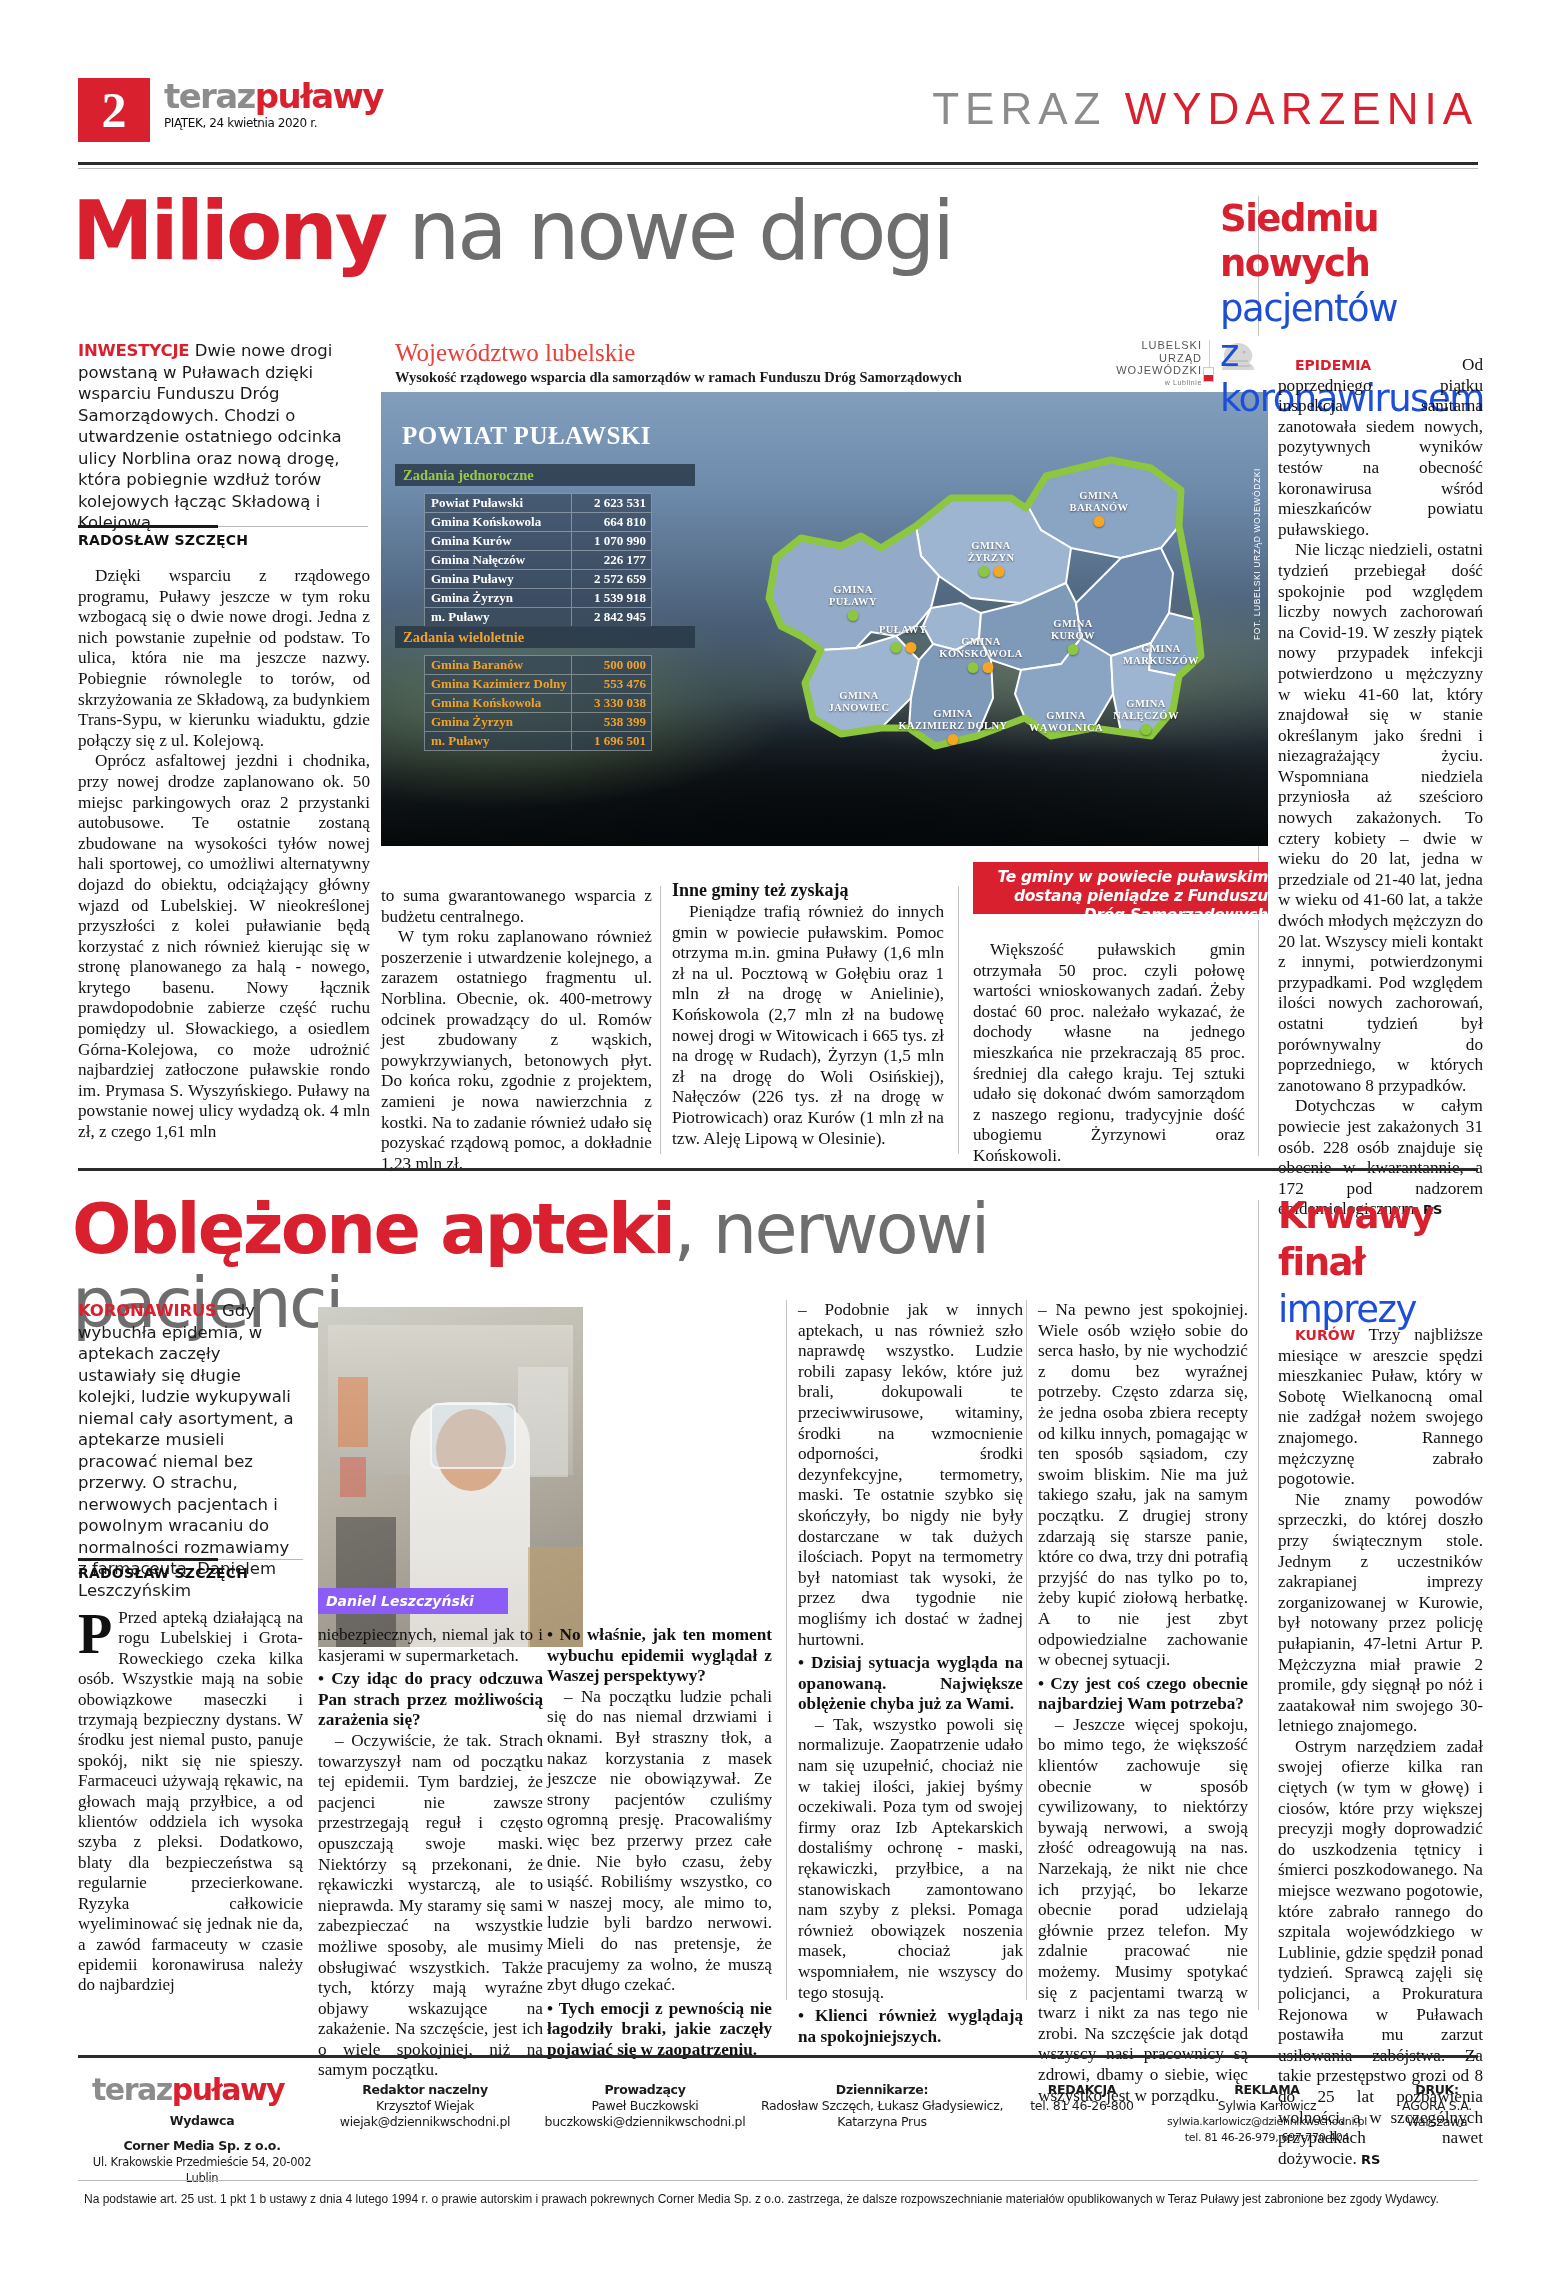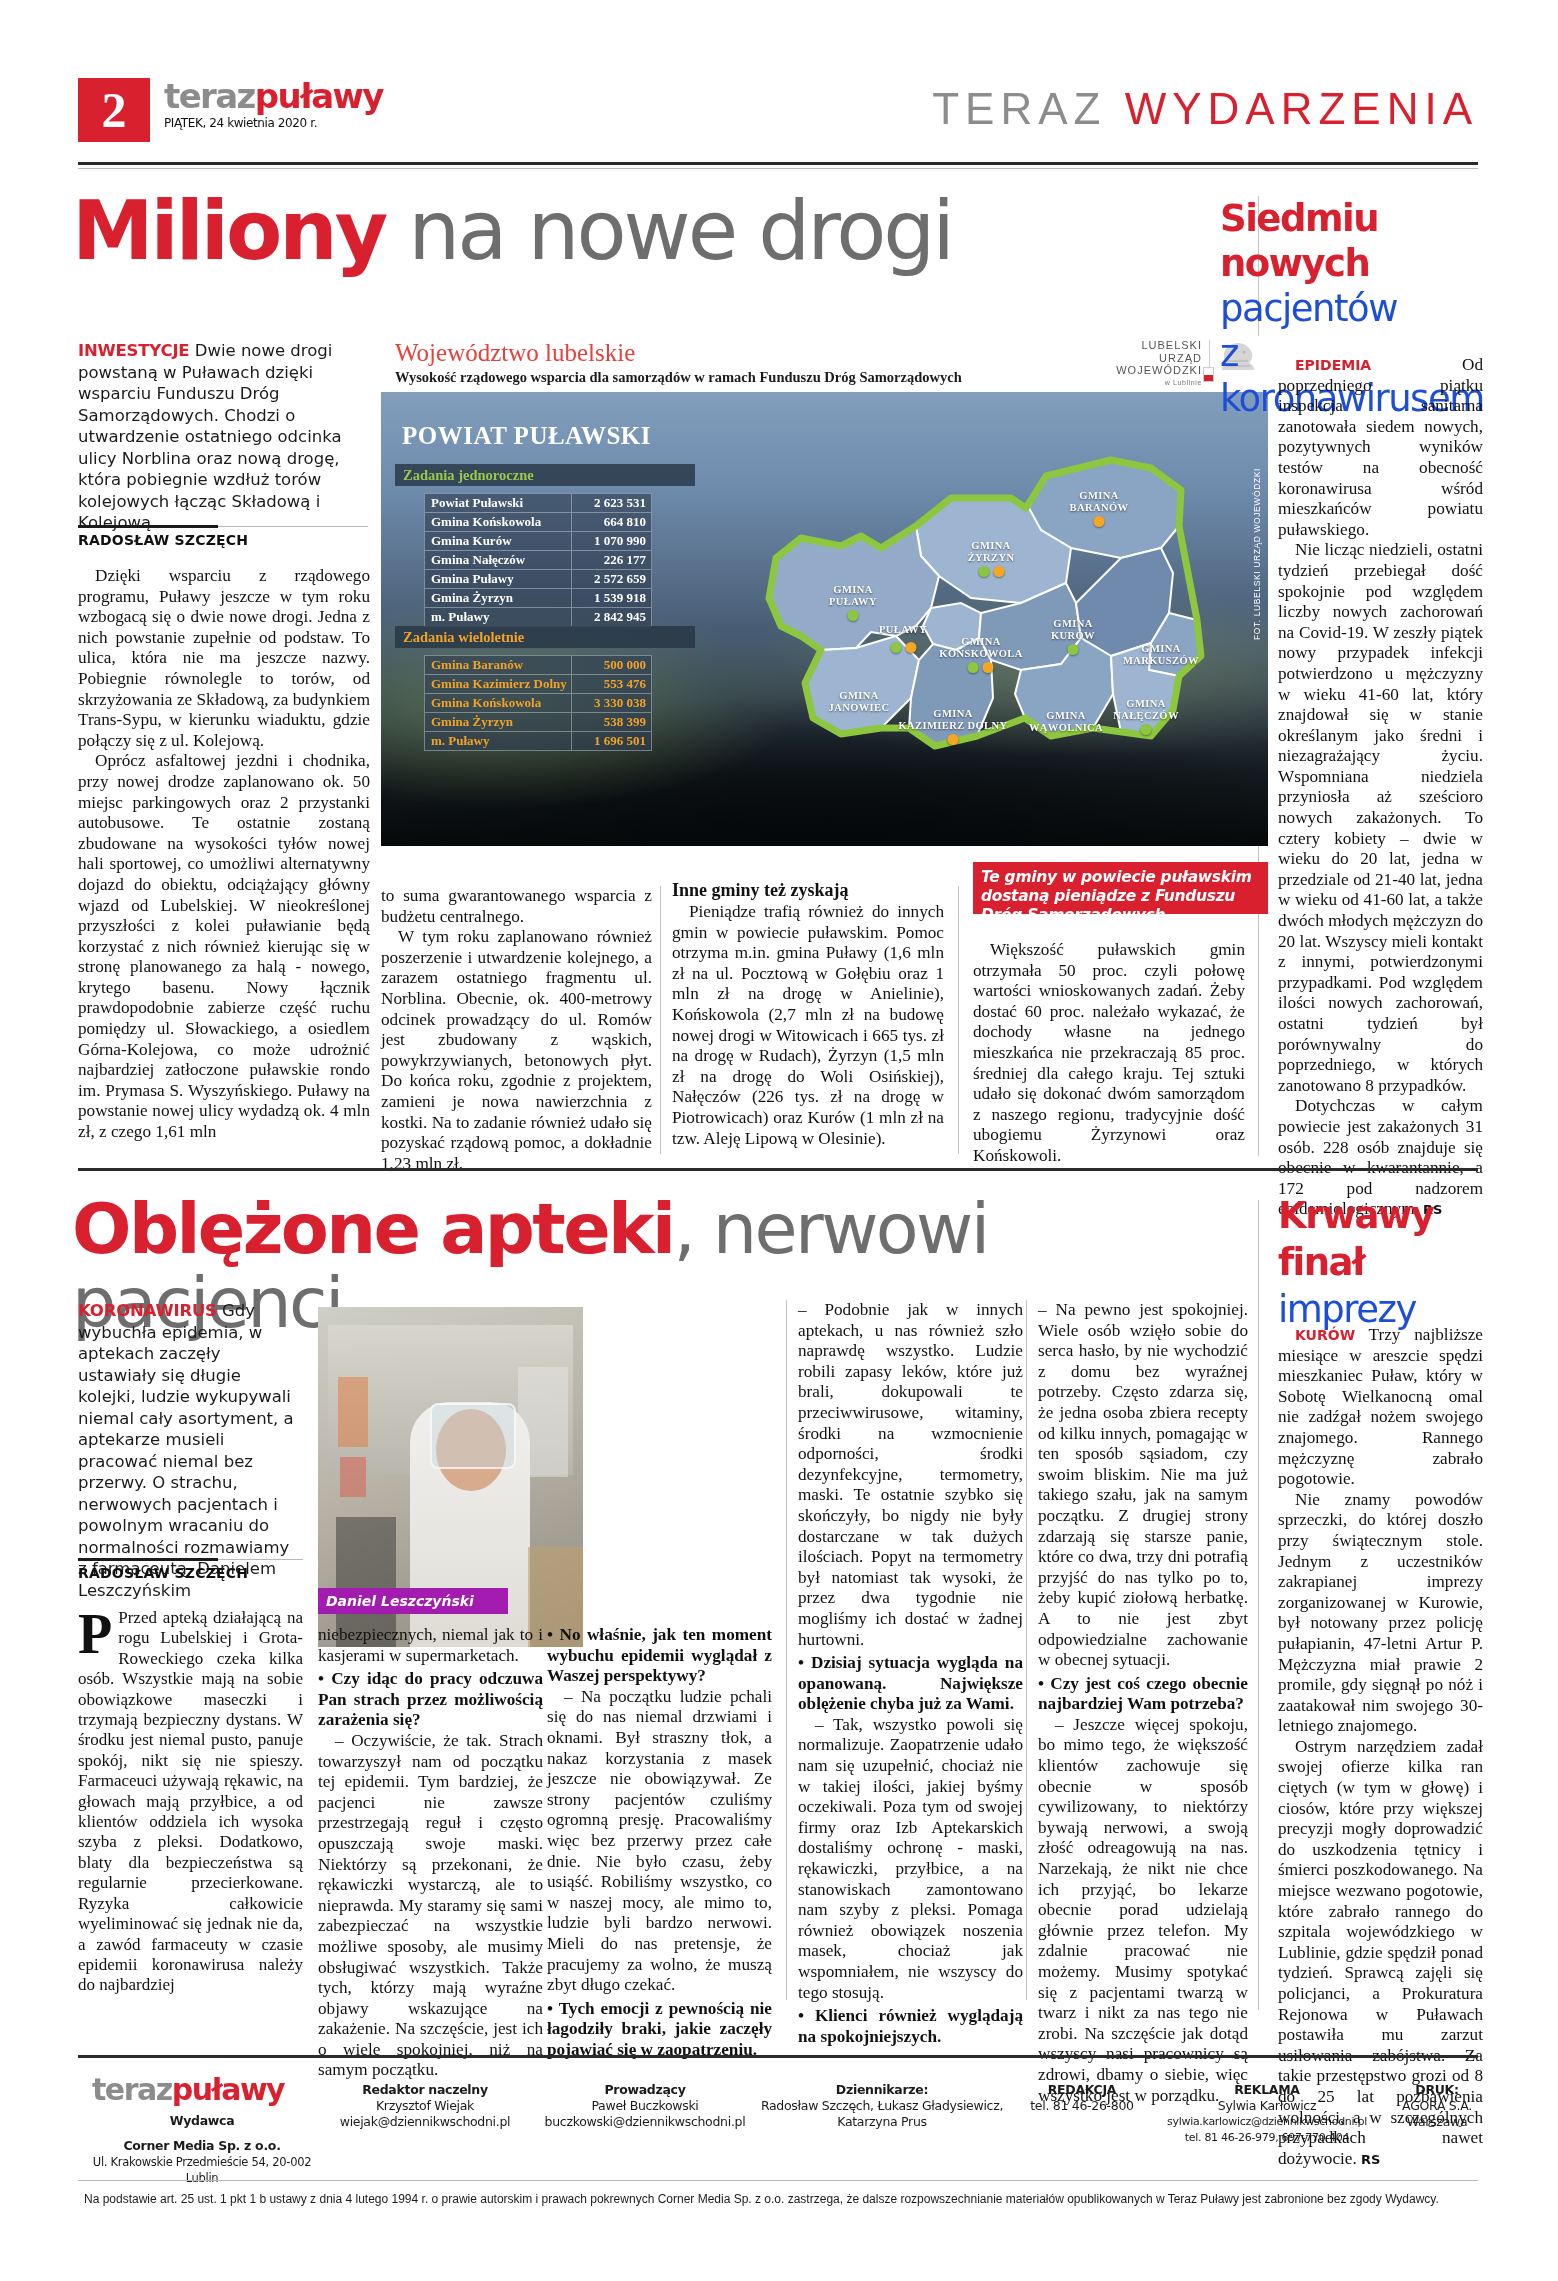--- a/index.html
+++ b/index.html
@@ -95,21 +95,21 @@
   .gmina-lbl{position:absolute;font-family:"Liberation Serif",serif;font-weight:bold;
      color:#fff;font-size:10.5px;line-height:11.5px;letter-spacing:0.4px;text-align:center;
      text-shadow:0 1px 2px rgba(0,0,0,.55);transform:translateX(-50%);}
   .dot{position:absolute;width:11px;height:11px;border-radius:50%;transform:translateX(-50%);
      box-shadow:0 1px 2px rgba(0,0,0,.4);}
   .dot.g{background:#8dc63f;}
   .dot.o{background:#f5a623;}
 
   .redcap{position:absolute;left:973px;top:862px;width:295px;height:52px;background:#d8202f;}
   .redcap span{display:block;font-family:"DejaVu Sans",sans-serif;font-style:italic;font-weight:bold;
-      color:#fff;font-size:15.5px;line-height:19px;padding:6px 0 0 8px;letter-spacing:-0.3px;}
+      color:#fff;font-size:15.5px;line-height:19px;padding:6px 0 0 8px;letter-spacing:-0.3px;text-align:right;}
   .photocred{position:absolute;left:1252px;top:640px;transform:rotate(-90deg);
       transform-origin:left top;font-family:"Liberation Sans",sans-serif;font-size:8.5px;
       color:#fff;letter-spacing:0.6px;white-space:nowrap;}
 
   
   .headline2{position:absolute;left:72px;top:1192px;width:1180px;
       font-family:"DejaVu Sans",sans-serif;font-size:70px;line-height:74px;letter-spacing:-2.6px;}
 
   
   .photo2{position:absolute;left:318px;top:1307px;width:265px;height:340px;overflow:hidden;
@@ -118,21 +118,21 @@
      background:linear-gradient(180deg,#d9d6cd,#b9b6ae);opacity:.9;}
   .p2-box{position:absolute;background:rgba(255,255,255,.35);}
   .p2-person{position:absolute;left:92px;top:95px;width:120px;height:245px;
      background:linear-gradient(180deg,#f0efec 0%,#e7e5e0 60%,#dedbd4 100%);border-radius:40px 40px 0 0;}
   .p2-head{position:absolute;left:118px;top:102px;width:70px;height:82px;border-radius:50%;
      background:#d9ab8d;}
   .p2-visor{position:absolute;left:112px;top:96px;width:82px;height:62px;border-radius:8px;
      background:rgba(200,215,225,.45);border:2px solid rgba(255,255,255,.7);}
   .p2-cred{position:absolute;right:2px;top:100px;transform:rotate(-90deg);transform-origin:right top;
      font-family:"Liberation Sans",sans-serif;font-size:8px;color:#fff;white-space:nowrap;letter-spacing:.5px;}
-  .p2-name{position:absolute;left:318px;top:1588px;width:190px;height:26px;background:#a21caf;}
+  .p2-name{position:absolute;left:318px;top:1588px;width:190px;height:26px;background:#8b5cf6;}
   .p2-name span{display:block;font-family:"DejaVu Sans",sans-serif;font-style:italic;font-weight:bold;
      color:#fff;font-size:14px;line-height:26px;padding-left:8px;}
 
   
   .side-head{font-family:"DejaVu Sans",sans-serif;line-height:38px;letter-spacing:-1.5px;}
   .side-head .r{color:#d8202f;font-weight:bold;font-size:37px;}
   .side-head .g{color:#1d4ed8;font-weight:400;font-size:37px;}
 
   
   .foot-rule{position:absolute;left:78px;width:1400px;height:3px;background:#2b2b2b;}

